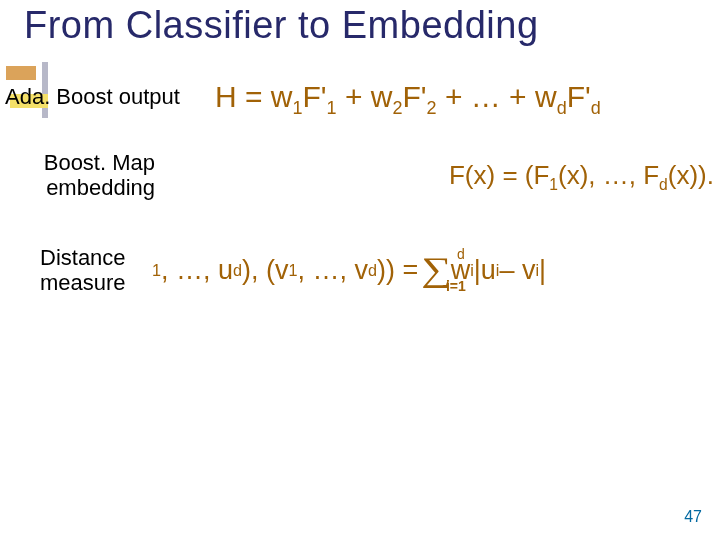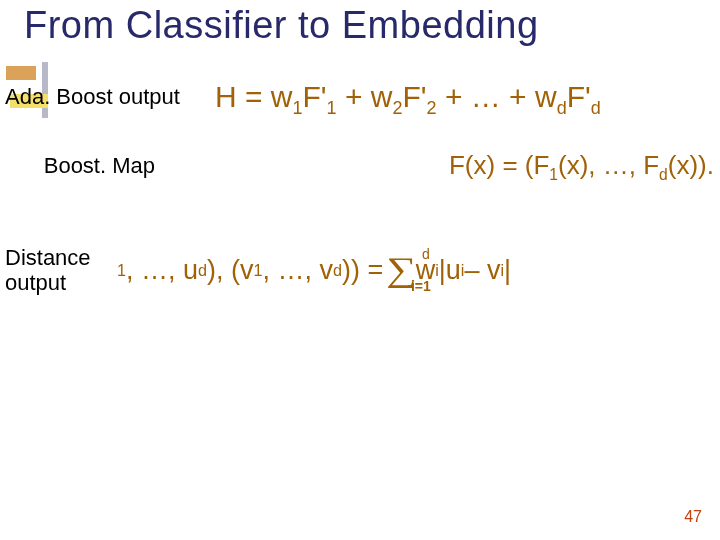--- a/index.html
+++ b/index.html
@@ -89,21 +89,21 @@
   .r1 { top: 80px; }
   .r1 .label  { width: 210px; font-size: 22px; }
   .r1 .formula { font-size: 30px; }
 
   
   .r2 { top: 150px; text-align: right; }
   .r2 .label  { width: 150px; }
   .r2 .formula { font-size: 26px; }
 
   
-  .r3 { top: 245px; }
+  .r3 { top: 245px; margin-left: 35px; }
   .r3 .label  { width: 112px; }
   .r3 .formula { font-size: 27px; display: inline-flex; align-items: center; }
 
   .sigma {
     display: inline-block;
     position: relative;
     font-family: "Times New Roman", serif;
     font-size: 34px;
     line-height: 1;
     margin: 0 2px 0 6px;
@@ -126,21 +126,21 @@
     white-space: nowrap;
     transform: scaleX(0.8);
     font-weight: bold;
   }
 
   .pagenum {
     position: absolute;
     right: 18px;
     bottom: 14px;
     font-size: 16px;
-    color: #c2410c;
+    color: #0369a1;
   }
 </style>
 </head>
 <body>
 
 <div class="slide">
 
   <div class="title">From Classifier to Embedding</div>
 
   <div class="deco">
@@ -152,30 +152,31 @@
   <div class="row r1">
     <div class="label">Ada. Boost output</div>
     <div class="formula">
       <span>H = </span><span>w</span><sub>1</sub><span>F'</span><sub>1</sub><span> + </span><span>w</span><sub>2</sub><span>F'</span><sub>2</sub><span> + … + </span><span>w</span><sub>d</sub><span>F'</span><sub>d</sub>
     </div>
   </div>
 
   <div class="row r2">
     <div class="label">
       <span>Boost. Map</span><br>
+      <span>embedding</span>
     </div>
     <div class="formula">
       <span>F(x) = (F</span><sub>1</sub><span>(x), …, F</span><sub>d</sub><span>(x)).</span>
     </div>
   </div>
 
   <div class="row r3">
     <div class="label">
       <span>Distance</span><br>
-      <span>output</span>
+      <span>measure</span>
     </div>
     <div class="formula">
         <sub>1</sub>
         <span>, …, u</span>
         <sub>d</sub>
         <span>), (v</span>
         <sub>1</sub>
         <span>, …, v</span>
         <sub>d</sub>
         <span>)) = </span>

